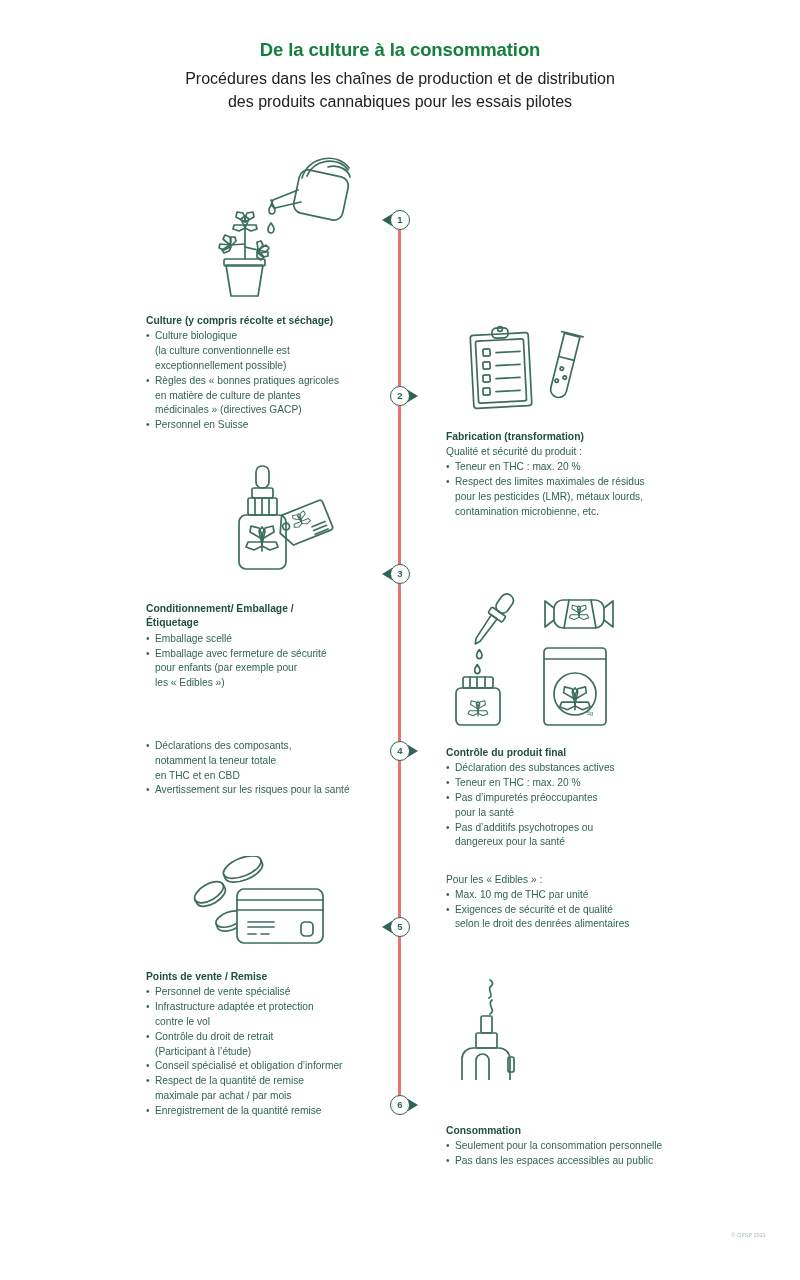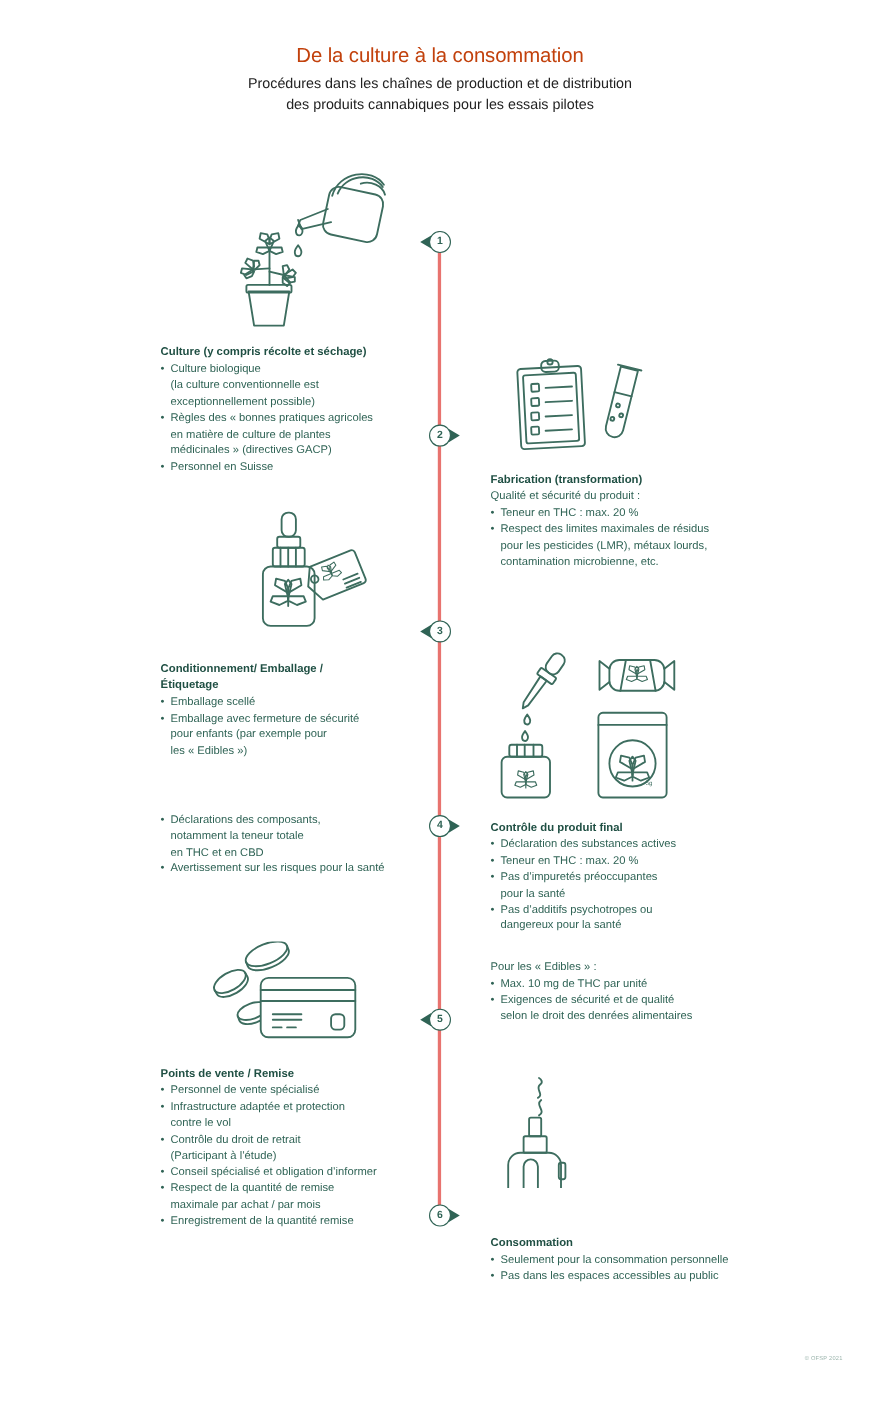--- a/index.html
+++ b/index.html
@@ -19,28 +19,28 @@
   
   #header {
     position: absolute;
     top: 38px;
     left: 0;
     width: 800px;
     text-align: center;
   }
   #main-title {
     font-size: 18.5px;
-    font-weight: normal;
-    color: #c2410c;
+    font-weight: bold;
+    color: #15803d;
     letter-spacing: -0.1px;
     margin: 0 0 6px 0;
     line-height: 1.25;
   }
   #subtitle {
-    font-size: 13px;
+    font-size: 16px;
     font-weight: normal;
     color: #222222;
     line-height: 1.45;
     margin: 0 auto;
     width: 620px;
   }
 
   
   #timeline-line {
     position: absolute;

